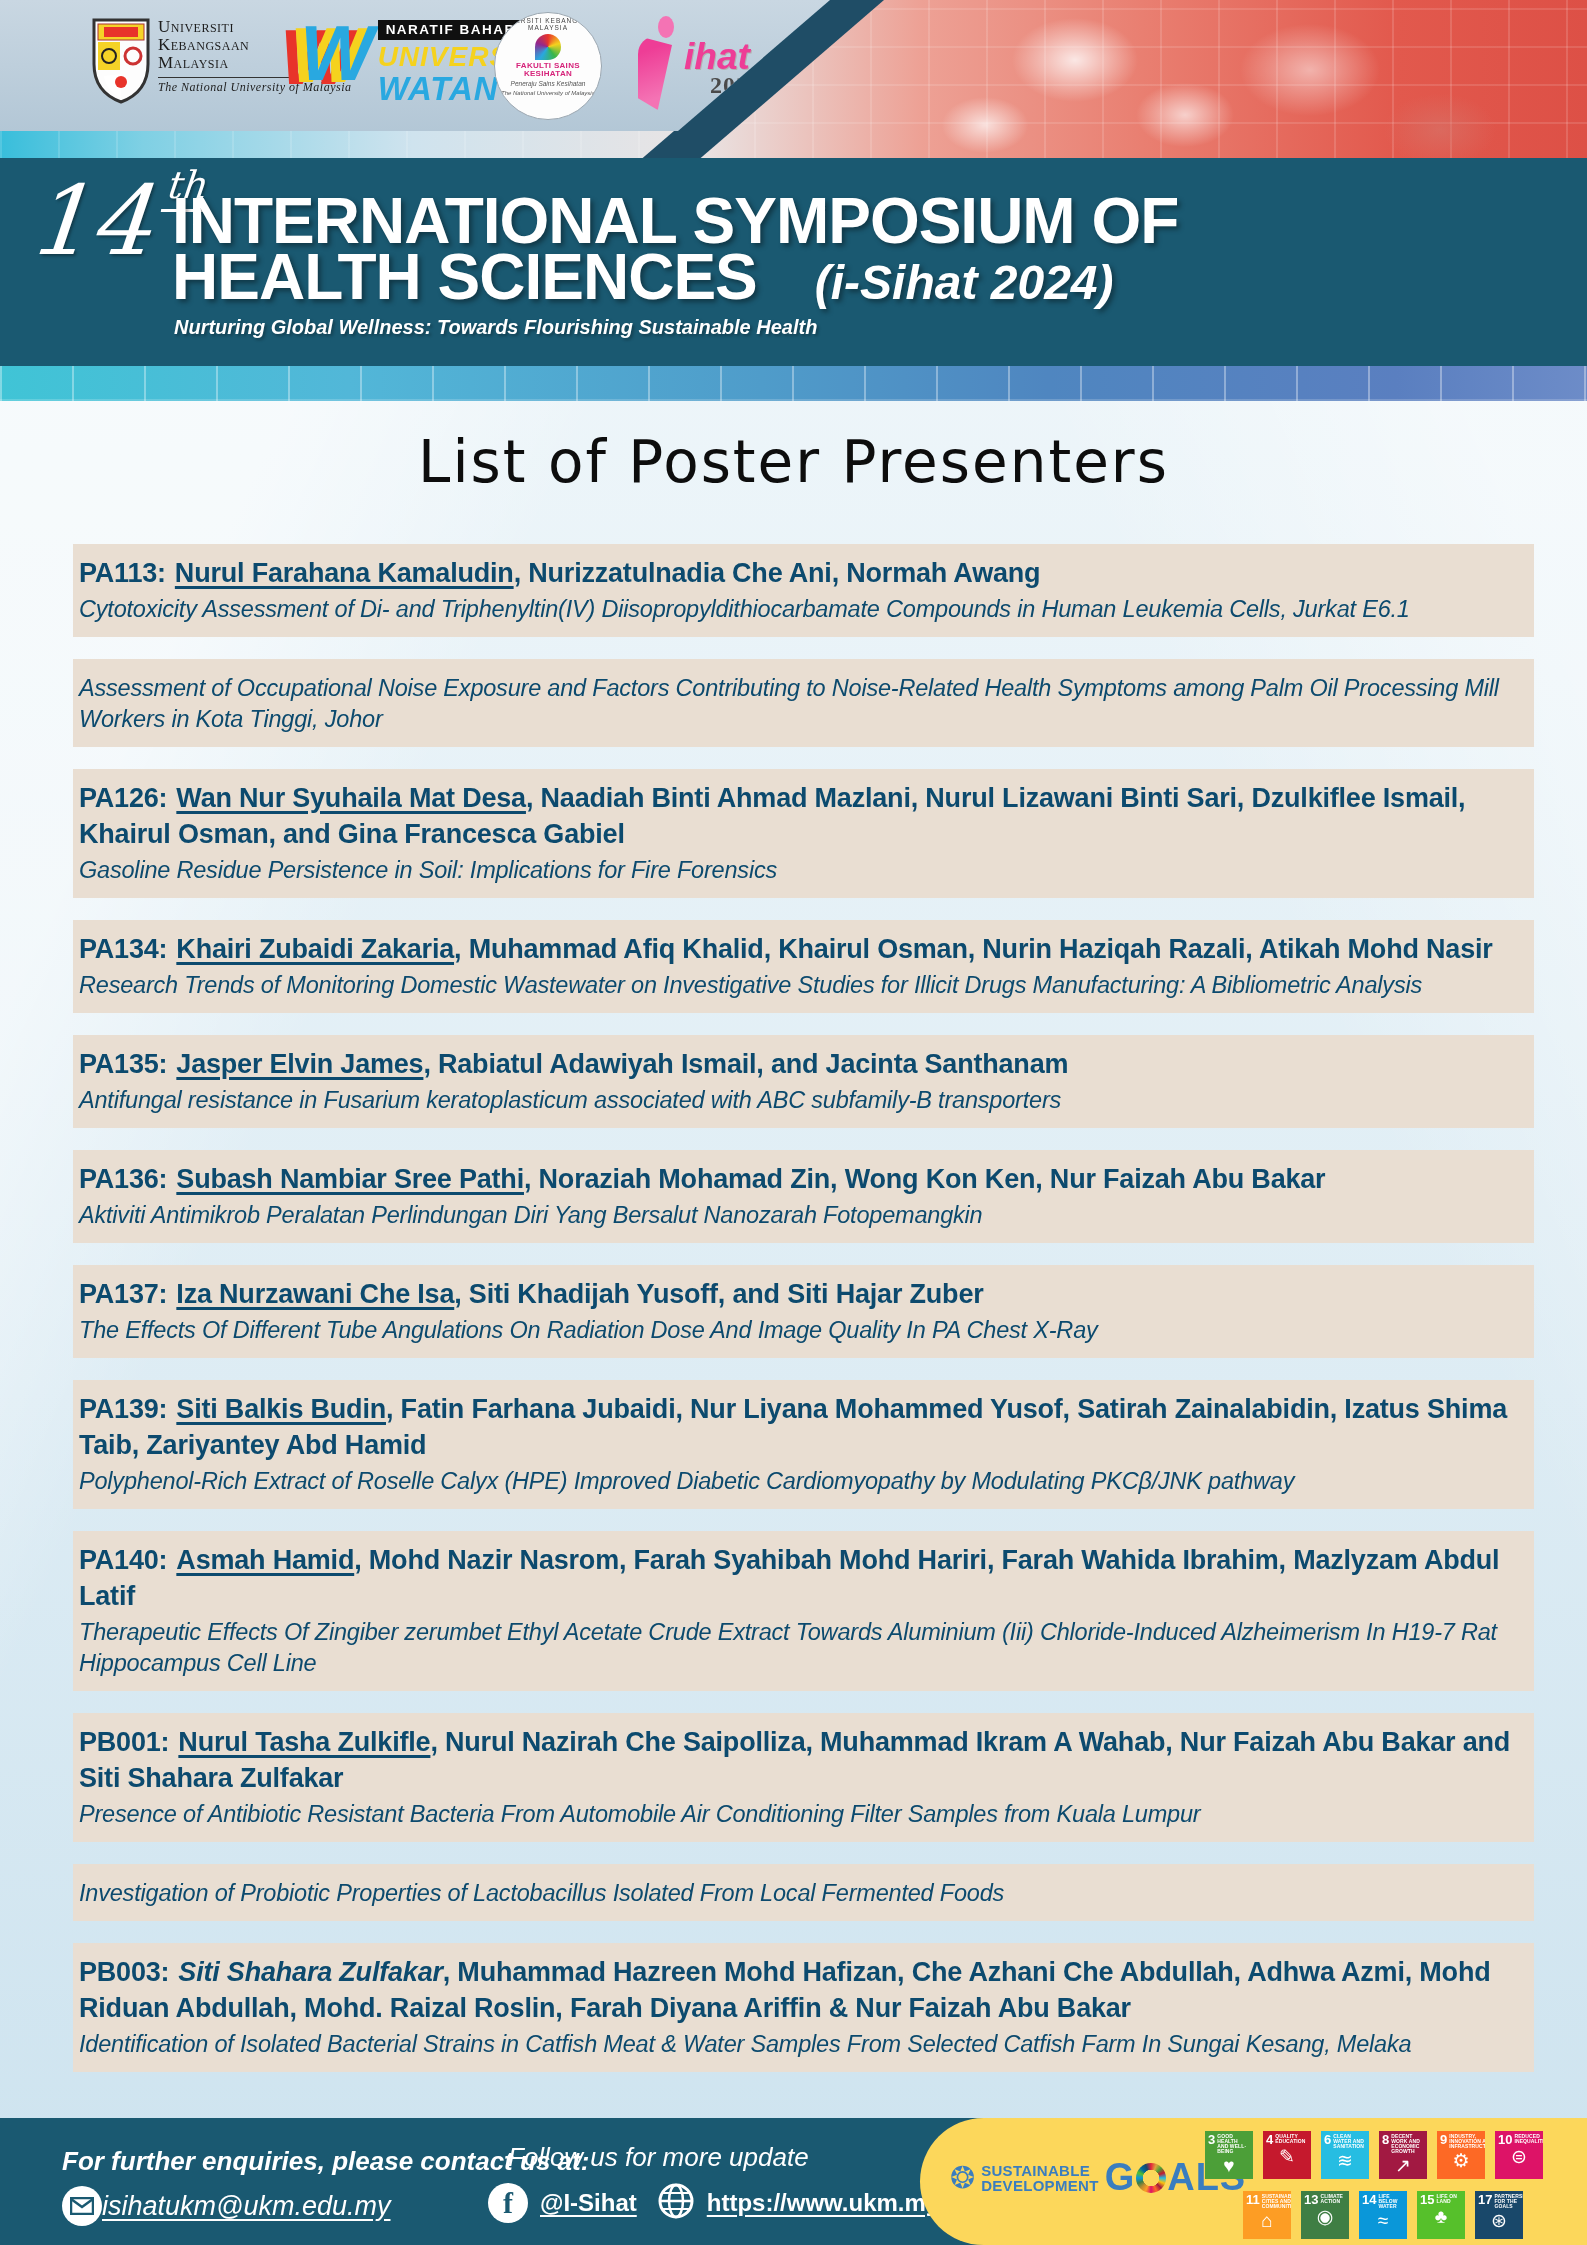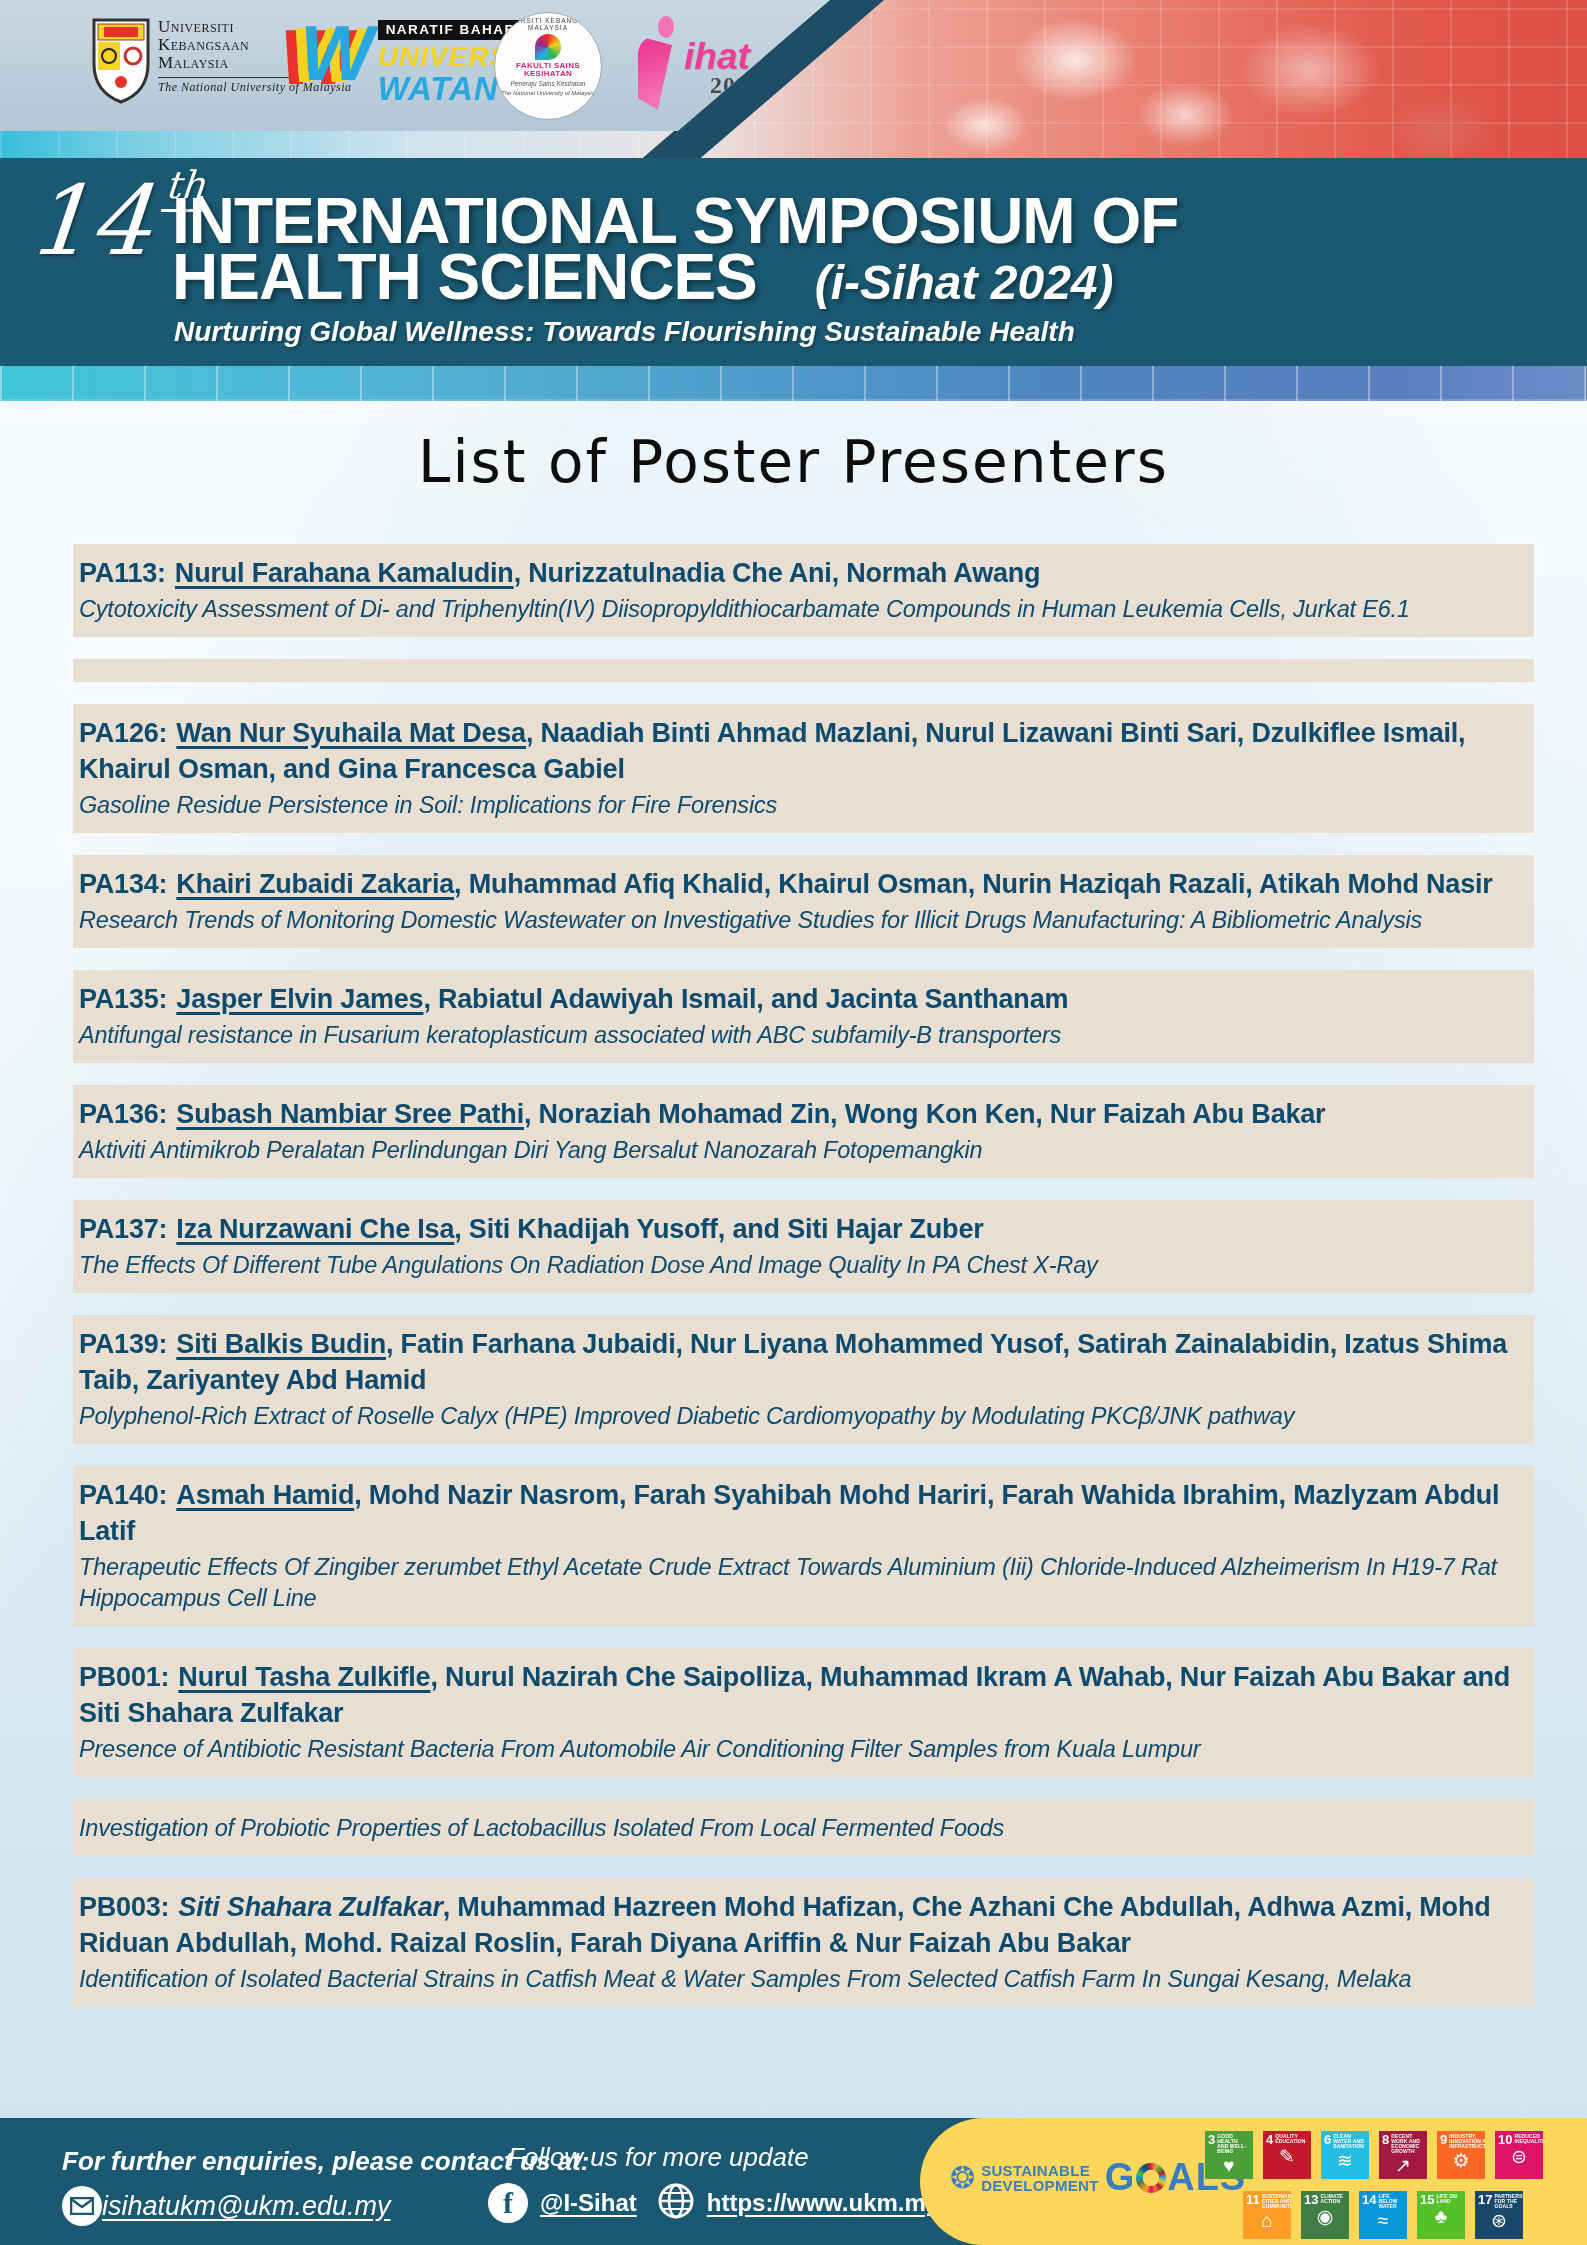--- a/index.html
+++ b/index.html
@@ -62,21 +62,21 @@
   .banner-ordinal{position:absolute;left:38px;top:8px;color:#fff;
     font-family:"DejaVu Serif",serif;font-style:italic;font-size:96px;line-height:1;
     text-shadow:2px 2px 3px rgba(0,0,0,.35);transform:skewX(-8deg);}
   .banner-ordinal sup{font-size:38px;vertical-align:56px;border-bottom:3px solid #fff;padding:0 4px 2px;}
   .banner-line{position:absolute;left:172px;color:#fff;font-weight:bold;font-size:64px;
     letter-spacing:-1px;text-shadow:3px 3px 5px rgba(0,0,0,.38);white-space:nowrap;}
   .banner-line1{top:10px;margin-top:16px;}
   .banner-line2{top:82px;}
   .banner-suffix{font-style:italic;font-size:48px;margin-left:58px;letter-spacing:0;}
   .banner-subtitle{position:absolute;left:174px;top:158px;color:#fff;font-weight:bold;font-style:italic;
-    font-size:28px;text-shadow:2px 2px 3px rgba(0,0,0,.3);}
+    font-size:20px;text-shadow:2px 2px 3px rgba(0,0,0,.3);}
   .tile-strip{position:absolute;left:0;top:366px;width:1587px;height:35px;
     background:
       repeating-linear-gradient(90deg, rgba(255,255,255,.35) 0 2px, transparent 2px 72px),
       linear-gradient(0deg, rgba(255,255,255,.18) 0 2px, transparent 2px),
       linear-gradient(90deg,#40c4d6 0%,#52b7d8 22%,#4f9cca 48%,#4f86c0 66%,#5a7fc0 88%,#6d8cc8 100%);}
   
   .page-title{position:absolute;left:0;top:428px;width:1587px;text-align:center;
     font-family:"DejaVu Sans",sans-serif;font-weight:400;font-size:58px;color:#0d0d0d;letter-spacing:2px;}
   
   .presenter-list{position:absolute;left:73px;top:544px;width:1461px;display:flex;flex-direction:column;gap:22px;}
@@ -187,20 +187,21 @@
 
   <div class="presenter-list">
     <div class="entry">
       <div class="entry-names">
         <span class="entry-code">PA113:</span><span class="first-author underline">Nurul Farahana Kamaludin</span><span>, Nurizzatulnadia Che Ani, Normah Awang</span>
       </div>
       <div class="entry-title">Cytotoxicity Assessment of Di- and Triphenyltin(IV) Diisopropyldithiocarbamate Compounds in Human Leukemia Cells, Jurkat E6.1</div>
     </div>
 
     <div class="entry">
+      <div class="entry-title">Assessment of Occupational Noise Exposure and Factors Contributing to Noise-Related Health Symptoms among Palm Oil Processing Mill Workers in Kota Tinggi, Johor</div>
     </div>
 
     <div class="entry">
       <div class="entry-names">
         <span class="entry-code">PA126:</span><span class="first-author underline">Wan Nur Syuhaila Mat Desa</span><span>, Naadiah Binti Ahmad Mazlani, Nurul Lizawani Binti Sari, Dzulkiflee Ismail, Khairul Osman, and Gina Francesca Gabiel</span>
       </div>
       <div class="entry-title">Gasoline Residue Persistence in Soil: Implications for Fire Forensics</div>
     </div>
 
     <div class="entry">

